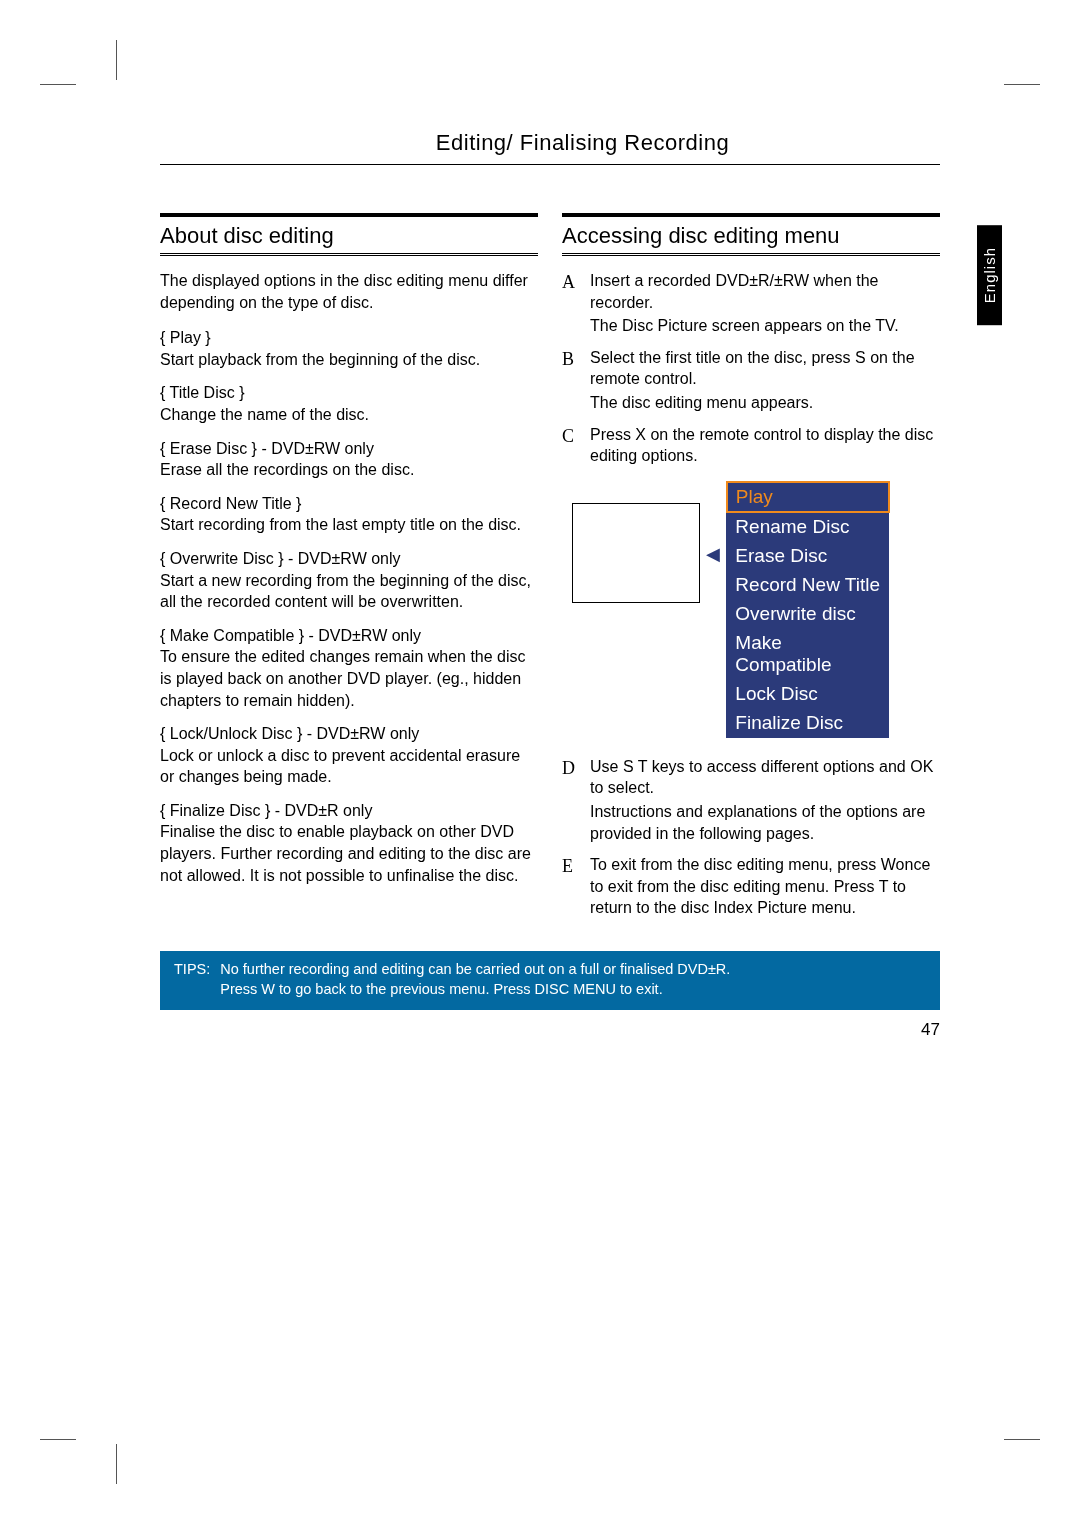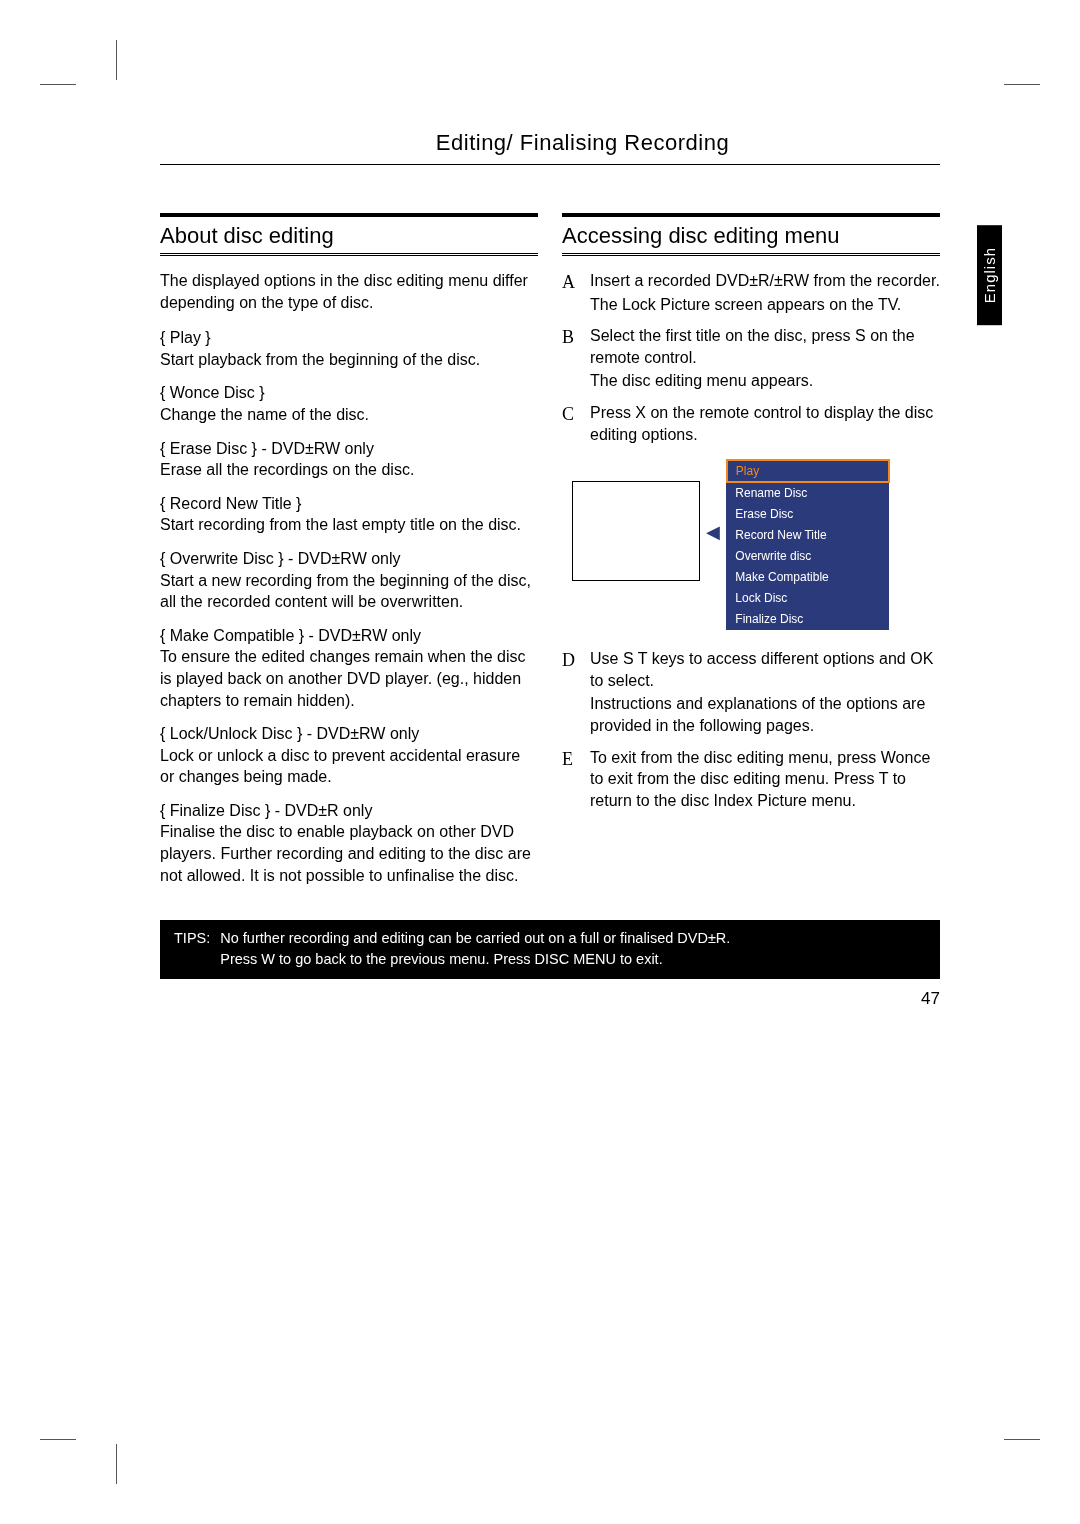--- a/index.html
+++ b/index.html
@@ -24,23 +24,23 @@
   .term-block .title { display: block; }
   .step { display: flex; gap: 10px; font-size: 16px; line-height: 1.35; margin-bottom: 10px; }
   .step .marker { font-family: "Times New Roman", serif; font-size: 18px; min-width: 18px; }
   .step .body { flex: 1; }
   .sub { display: block; margin-left: 0; margin-top: 2px; }
   .lang-tab { position: absolute; top: 225px; right: 78px; background: #000; color: #fff; font-size: 15px; padding: 22px 4px; writing-mode: vertical-rl; transform: rotate(180deg); text-align: center; letter-spacing: 1px; }
   .menu-figure { display: flex; align-items: flex-start; margin: 14px 0 18px 10px; }
   .preview-box { width: 128px; height: 100px; border: 1px solid #000; margin-top: 22px; background: #fff; }
   .arrow { font-size: 18px; color: #2b3a7a; margin: 62px 6px 0 6px; }
   .menu-list { border-collapse: collapse; }
-  .menu-item { width: 162px; border: 1px solid #2b3a7a; background: #2b3a7a; color: #fff; font-size: 12px; padding: 3px 8px; font-family: Arial, sans-serif; }
+  .menu-item { width: 162px; border: 1px solid #2b3a7a; background: #2b3a7a; color: #fff; font-size: 19px; padding: 3px 8px; font-family: Arial, sans-serif; }
   .menu-item.sel { color: #f08a1d; border: 2px solid #f08a1d; background: #2b3a7a; }
-  .tips-box { background: #000000; color: #fff; font-size: 14.5px; line-height: 1.4; padding: 8px 14px 10px; margin: 22px 0 0 45px; width: 780px; display: flex; gap: 10px; }
+  .tips-box { background: #0369a1; color: #fff; font-size: 14.5px; line-height: 1.4; padding: 8px 14px 10px; margin: 22px 0 0 45px; width: 780px; display: flex; gap: 10px; }
   .tips-label { font-weight: 400; }
   .page-num { text-align: right; font-weight: 400; font-size: 17px; margin: 10px 45px 0 0; width: 825px; }
 </style>
 </head>
 <body>
 
 <div class="page">
 
   <div class="crop-top-left"></div>
   <div class="crop-top-right"></div>
@@ -58,21 +58,21 @@
 
     <div class="col">
       <div class="section-head">About disc editing</div>
       <p class="para">The displayed options in the disc editing menu differ depending on the type of disc.</p>
 
       <div class="term-block">
         <span class="title">{ Play }</span>
         <span>Start playback from the beginning of the disc.</span>
       </div>
       <div class="term-block">
-        <span class="title">{ Wonce Disc }</span>
+        <span class="title">{ Title Disc }</span>
         <span>Change the name of the disc.</span>
       </div>
       <div class="term-block">
         <span class="title">{ Erase Disc } - DVD±RW only</span>
         <span>Erase all the recordings on the disc.</span>
       </div>
       <div class="term-block">
         <span class="title">{ Record New Title  }</span>
         <span>Start recording from the last empty title on the disc.</span>
       </div>
@@ -93,22 +93,22 @@
         <span>Finalise the disc to enable playback on other DVD players. Further recording and editing to the disc are not allowed. It is not possible to unfinalise the disc.</span>
       </div>
     </div>
 
     <div class="col">
       <div class="section-head">Accessing disc editing menu</div>
 
       <div class="step">
         <div class="marker">A</div>
         <div class="body">
-          <span>Insert a recorded DVD±R/±RW from the recorder.</span>
-          <span class="sub">The Lock Picture screen appears on the TV.</span>
+          <span>Insert a recorded DVD±R/±RW when the recorder.</span>
+          <span class="sub">The Disc Picture screen appears on the TV.</span>
         </div>
       </div>
       <div class="step">
         <div class="marker">B</div>
         <div class="body">
           <span>Select the first title on the disc, press  S on the remote control.</span>
           <span class="sub">The disc editing menu appears.</span>
         </div>
       </div>
       <div class="step">

